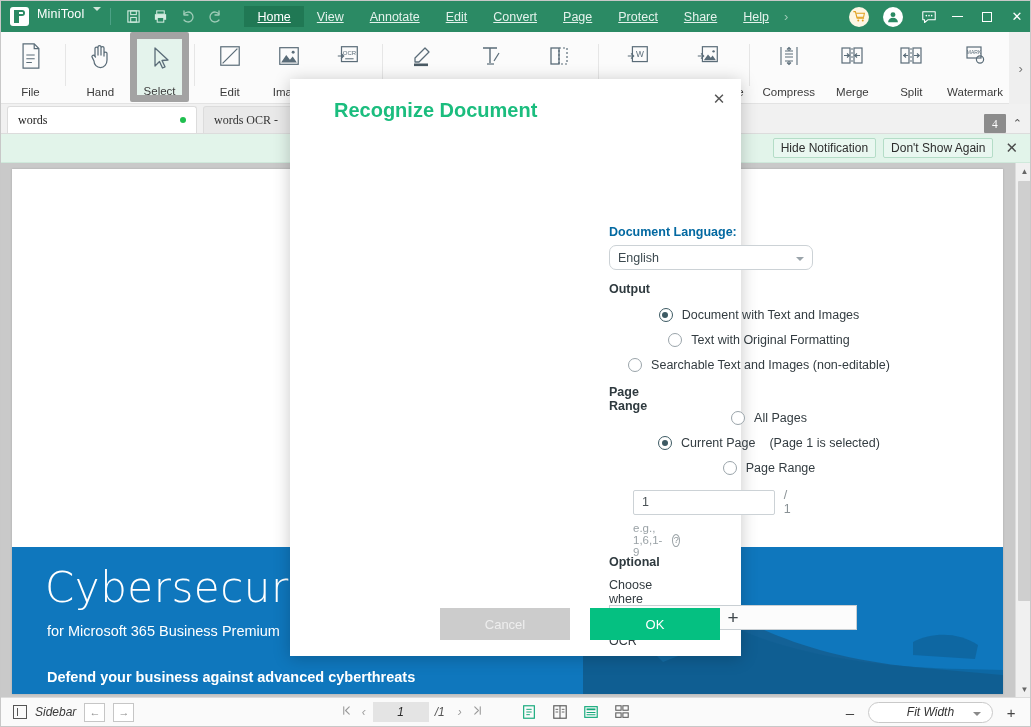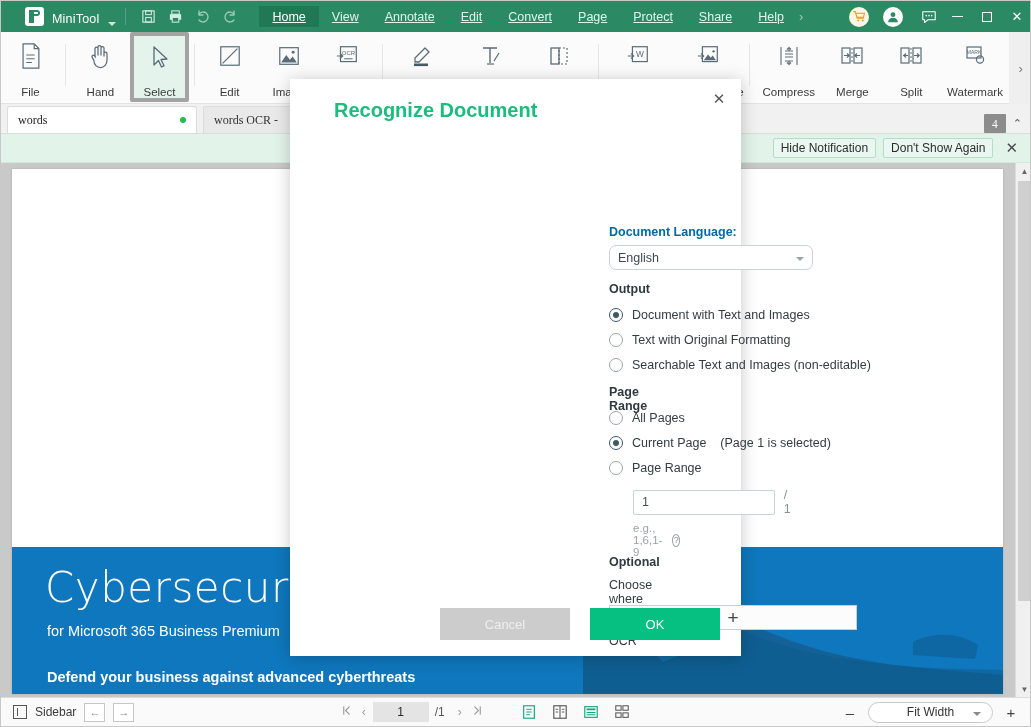--- a/index.html
+++ b/index.html
@@ -20,21 +20,21 @@
   }
 
   
   .titlebar {
     position: absolute; left: 0; top: 0;
     width: 1031px; height: 31px;
     background: #2b8a64;
     display: flex; align-items: center;
     box-sizing: border-box;
   }
-  .brand { display: flex; align-items: flex-end; padding-left: 24px; }
+  .brand { display: flex; align-items: flex-start; padding-left: 9px; }
   .brand-logo {
     width: 19px; height: 19px;
     background: #ffffff;
     border-radius: 3px;
     position: relative;
     display: inline-block;
   }
   .brand-logo::before {
     content: "";
     position: absolute; left: 4px; top: 3px;
@@ -121,21 +121,21 @@
   .rb-item {
     width: 62px; height: 68px;
     display: flex; flex-direction: column;
     align-items: center; justify-content: flex-start;
     padding-top: 7px;
     box-sizing: border-box;
   }
   .rb-item.wide { width: 72px; }
   .rb-item.selected {
     background: #e4f3ec;
-    border: 4px solid #a3a3a3;
+    border: 7px solid #a3a3a3;
     border-radius: 2px;
     height: 70px;
   }
   .rb-ico { height: 34px; display:flex; align-items:center; justify-content:center; }
   .rb-lab {
     font-size: 11.5px; color: #3b3b3b; margin-top: 13px; white-space: nowrap;
   }
   .rb-sep { width: 1px; height: 42px; background: #e6e6e6; margin: 12px 5px 0 5px; }
   .rb-expand {
     margin-left: auto; width: 24px; height: 72px;
@@ -259,21 +259,21 @@
   .vscroll .arrow.down { bottom: 0; }
 
   
   .statusbar {
     position: absolute; left: 0; bottom: 0;
     width: 1031px; height: 29px;
     background: #fafafa;
     border-top: 1px solid #dcdcdc;
     display: flex; align-items: center;
     box-sizing: border-box;
-    font-size: 12px; color: #3a3a3a;
+    font-size: 12px; color: #3a3a3a; font-style: italic;
   }
   .sb-sidebar { display: flex; align-items: center; padding-left: 12px; }
   .sb-sidebar .glyph {
     width: 14px; height: 14px; border: 1px solid #555; box-sizing: border-box;
     position: relative; margin-right: 8px;
   }
   .sb-sidebar .glyph::after {
     content:""; position:absolute; left: 3px; top: 2px; width: 1px; height: 8px; background: #555;
   }
   .sb-navbtn {
@@ -344,21 +344,21 @@
     font-size: 12.5px; color: #3d4a50;
     position: relative; border-radius: 7px;
   }
   .lang-select .cd {
     position: absolute; right: 8px; top: 11px;
     width: 0; height: 0;
     border-left: 4px solid transparent; border-right: 4px solid transparent;
     border-top: 4px solid #9aa4aa;
   }
   .radio-row {
-    display: flex; align-items: center; margin-top: 11px;
+    display: flex; align-items: center; margin-top: 11px; justify-content: center;
   }
   .radio {
     width: 14px; height: 14px; border-radius: 50%;
     border: 1.4px solid #9aa4aa; box-sizing: border-box;
     margin-right: 9px; flex: 0 0 auto;
     background: #fff; position: relative;
   }
   .radio.on { border-color: #3d5a63; }
   .radio.on::after {
     content:""; position: absolute; left: 2.6px; top: 2.6px;

